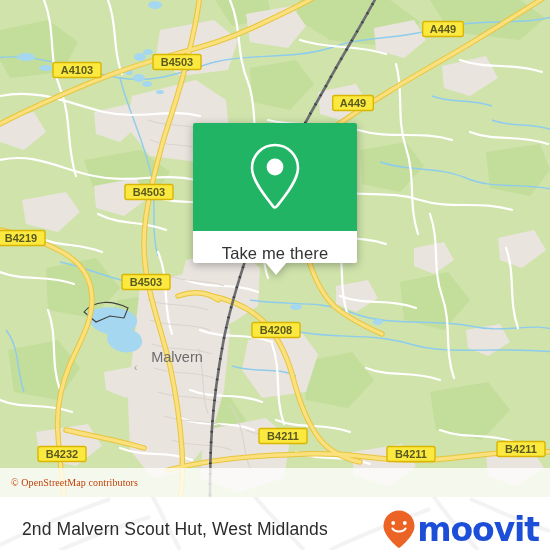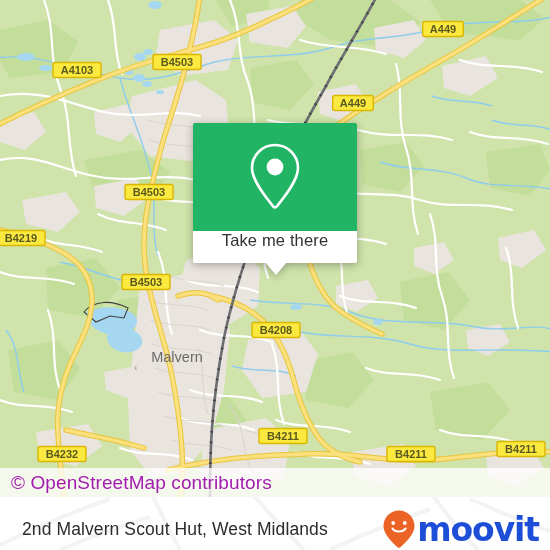--- a/index.html
+++ b/index.html
@@ -38,24 +38,25 @@
     width: 550px;
     height: 29px;
     background: rgba(255,255,255,0.78);
     display: flex;
     align-items: center;
     box-sizing: border-box;
     padding-left: 11px;
     z-index: 40;
   }
   #attribution .attr-text {
-    font-size: 19px;
-    color: #a21caf;
+    font-size: 10px;
+    color: #c2410c;
     letter-spacing: 0.1px;
     white-space: nowrap;
+    font-family: Liberation Serif, serif;
   }
 
   
   #popup {
     position: absolute;
     left: 193px;
     top: 123px;
     width: 164px;
     z-index: 30;
     filter: drop-shadow(0px 2px 4px rgba(0,0,0,0.30));
@@ -66,21 +67,21 @@
     border-radius: 2px 2px 0 0;
     display: flex;
     align-items: center;
     justify-content: center;
   }
   #popup .popup-foot {
     height: 32px;
     background: #ffffff;
     border-radius: 0 0 2px 2px;
     display: flex;
-    align-items: flex-start;
+    align-items: flex-end;
     justify-content: center;
   }
   #popup .popup-foot .cta {
     font-size: 16.5px;
     color: #333333;
     letter-spacing: 0.15px;
     white-space: nowrap;
   }
   #popup .popup-tail {
     position: absolute;

